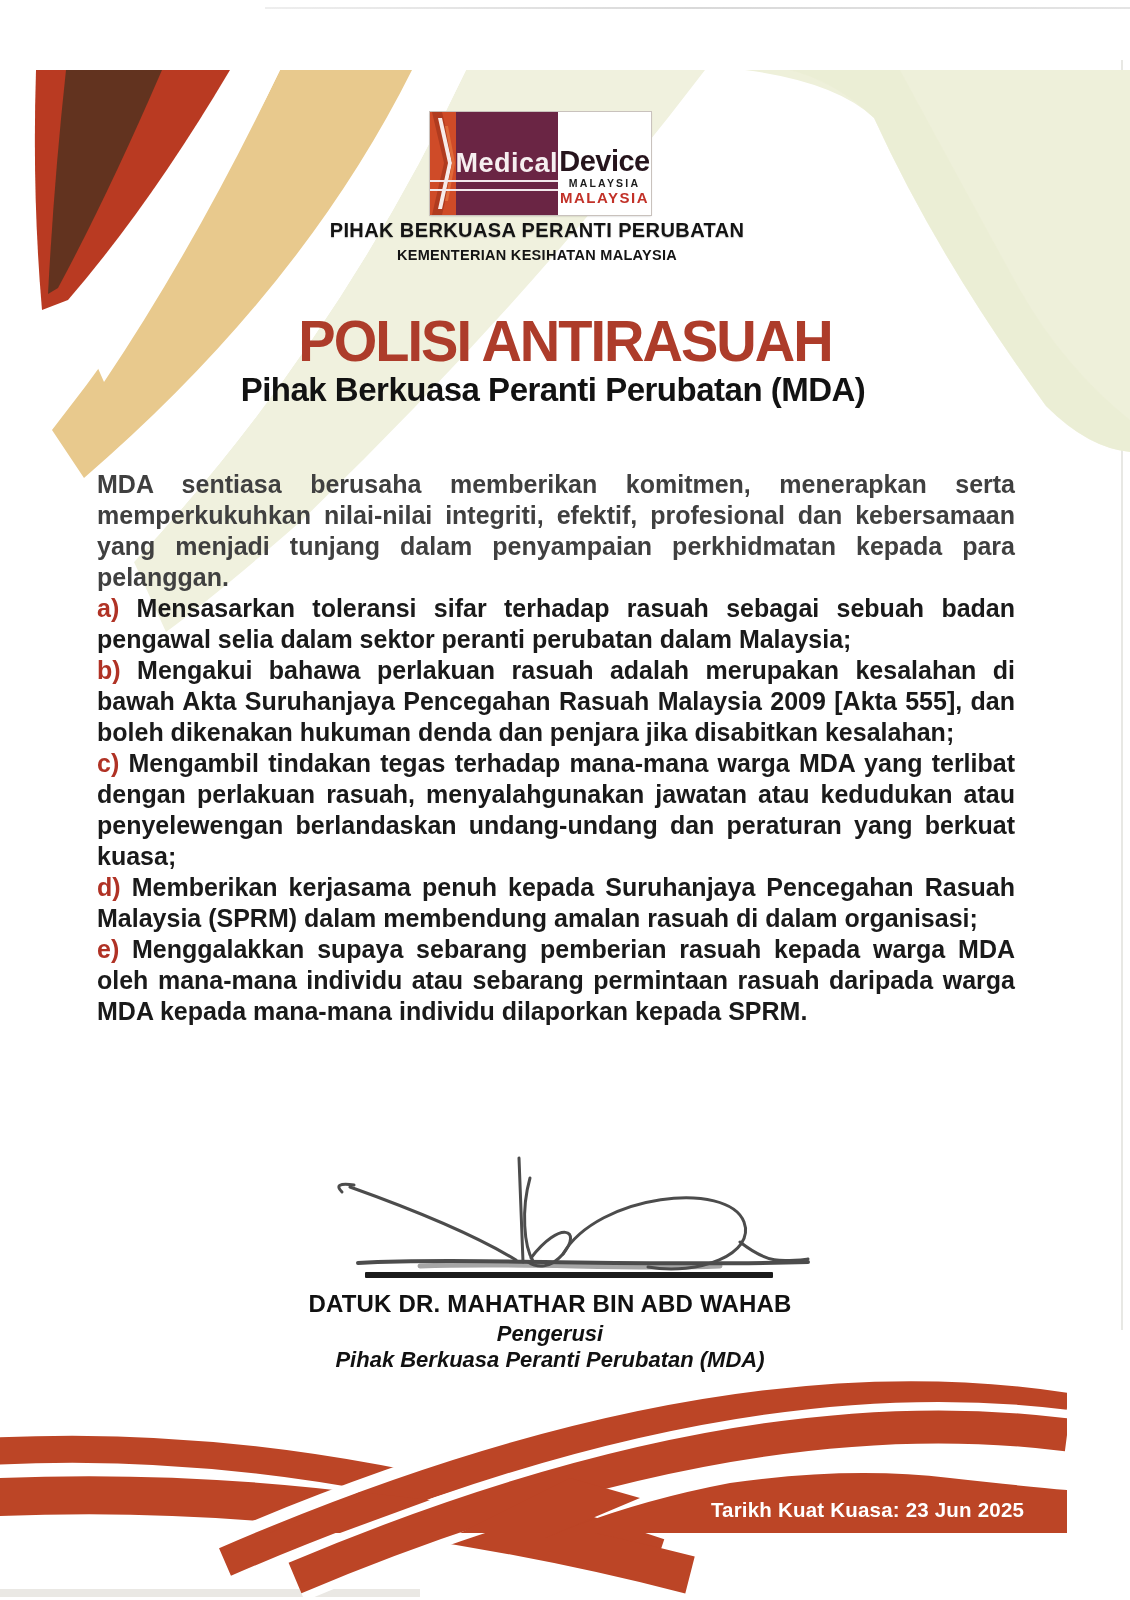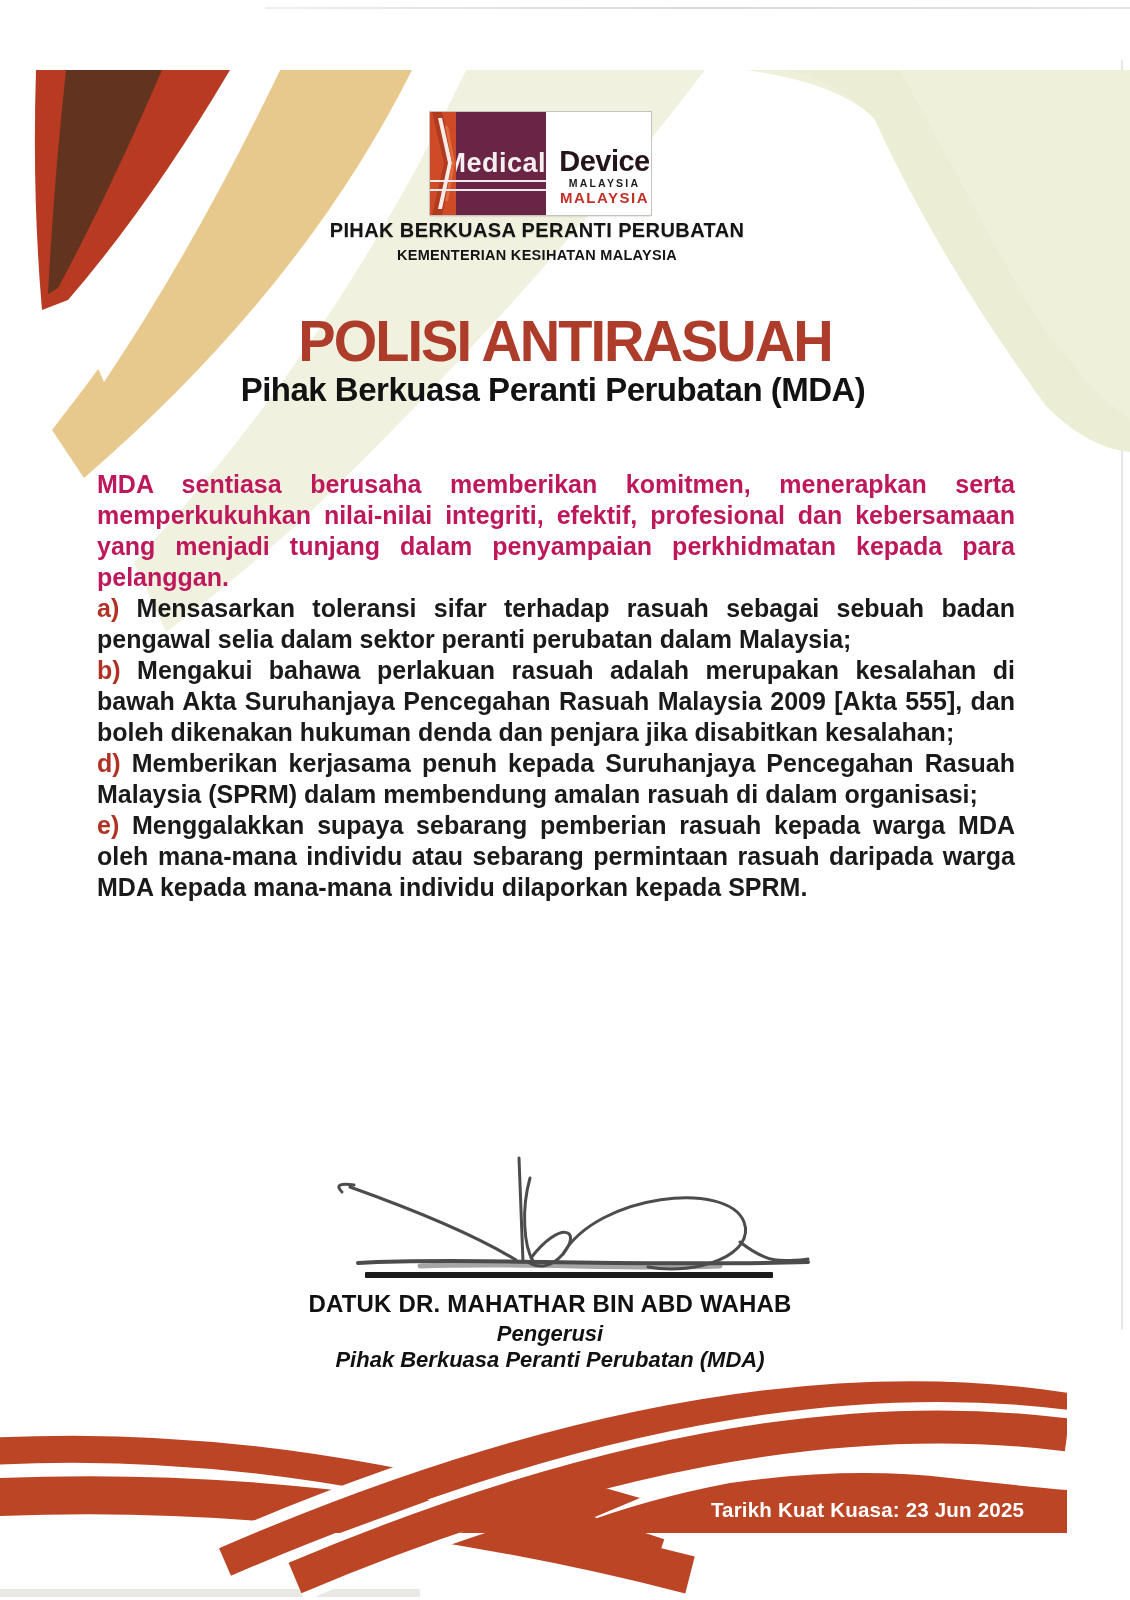--- a/index.html
+++ b/index.html
@@ -13,36 +13,36 @@
   .scanline-top{left:265px;top:7px;width:865px;height:2px;background:linear-gradient(90deg,#eee,#d9d9d9,#e4e4e4);}
   .scanline-right{left:1121px;top:60px;width:2px;height:1270px;background:rgba(205,205,195,.45);}
   .scanline-bottom{left:0;top:1589px;width:420px;height:8px;background:#eae8e4;}
 
   
   .logo{left:430px;top:112px;width:221px;height:103px;display:flex;outline:1px solid #c9c2bd;box-shadow:0 1px 2px rgba(0,0,0,.25);}
   .logo-left{position:relative;flex:1;background:#6a2544;display:flex;align-items:center;}
   .logo-chevrons{position:absolute;left:0;top:0;width:26px;height:100%;}
   .logo-medical{width:100%;text-align:right;color:#f6eff0;font-size:27px;font-weight:bold;letter-spacing:.5px;padding-right:0;}
   .logo-lines{position:absolute;left:0;right:0;bottom:24px;height:7px;border-top:2px solid #f3e9ec;border-bottom:2px solid #f3e9ec;}
-  .logo-right{width:93px;background:#ffffff;display:flex;flex-direction:column;align-items:center;justify-content:center;padding-top:26px;padding-left:12px;}
+  .logo-right{width:93px;background:#ffffff;display:flex;flex-direction:column;align-items:center;justify-content:center;padding-top:26px;}
   .logo-device{color:#26141c;font-size:29px;font-weight:bold;letter-spacing:-.5px;line-height:26px;}
   .logo-authority{color:#1c1c1c;font-size:10.5px;font-weight:bold;letter-spacing:2.2px;margin-top:3px;}
   .logo-malaysia{color:#c23128;font-size:15px;font-weight:bold;letter-spacing:1.5px;text-align:center;}
 
   .org-block{left:-28px;top:219px;width:1130px;text-align:center;}
   .org-name{font-size:20px;font-weight:bold;color:#141414;letter-spacing:.4px;text-shadow:0 1px 1px rgba(90,90,90,.35);}
   .ministry{font-size:14.5px;font-weight:bold;color:#141414;letter-spacing:.3px;margin-top:5px;}
 
   .doc-title{left:0;top:309px;width:1130px;text-align:center;font-size:56px;font-weight:bold;color:#ad3c2a;letter-spacing:-2px;transform:scaleY(1.02);}
   .doc-subtitle{left:-12px;top:371px;width:1130px;text-align:center;font-size:33px;font-weight:bold;color:#121212;letter-spacing:-.5px;}
 
   
   .body-text{left:97px;top:469px;width:918px;font-size:25px;font-weight:bold;line-height:31px;text-align:justify;color:#1a1a1a;}
   .body-text p{margin:0;}
-  .red-text{color:#be185d;}
+  .red-text{color:#404040;}
   .item{margin-top:14px;color:#1a1a1a;}
   .item-a{margin-top:19px;}
   .item-label{color:#b03225;}
 
   
   .sig-line{left:365px;top:1272px;width:408px;height:6px;background:#1b1b1b;border-radius:1px;}
   .sig-name{left:-15px;top:1290px;width:1130px;text-align:center;font-size:24px;font-weight:bold;color:#111;letter-spacing:.2px;}
   .sig-role{left:-15px;top:1321px;width:1130px;text-align:center;font-size:22px;font-weight:bold;font-style:italic;color:#111;}
   .sig-org{left:-15px;top:1347px;width:1130px;text-align:center;font-size:22px;font-weight:bold;font-style:italic;color:#111;}
 
@@ -97,20 +97,21 @@
 </div>
 
 <div class="abs doc-title">POLISI ANTIRASUAH</div>
 <div class="abs doc-subtitle">Pihak Berkuasa Peranti Perubatan (MDA)</div>
 
 <div class="abs body-text">
   <p class="red-text">MDA sentiasa berusaha memberikan komitmen, menerapkan serta memperkukuhkan nilai-nilai integriti, efektif, profesional dan kebersamaan yang menjadi tunjang dalam penyampaian perkhidmatan kepada para pelanggan.</p>
 
   <p class="item item-a"><span class="item-label">a)</span> <span>Mensasarkan toleransi sifar terhadap rasuah sebagai sebuah badan pengawal selia dalam sektor peranti perubatan dalam Malaysia;</span></p>
   <p class="item"><span class="item-label">b)</span> <span>Mengakui bahawa perlakuan rasuah adalah merupakan kesalahan di bawah Akta Suruhanjaya Pencegahan Rasuah Malaysia 2009 [Akta 555], dan boleh dikenakan hukuman denda dan penjara jika disabitkan kesalahan;</span></p>
+  <p class="item"><span class="item-label">c)</span> <span>Mengambil tindakan tegas terhadap mana-mana warga MDA yang terlibat dengan perlakuan rasuah, menyalahgunakan jawatan atau kedudukan atau penyelewengan berlandaskan undang-undang dan peraturan yang berkuat kuasa;</span></p>
   <p class="item"><span class="item-label">d)</span> <span>Memberikan kerjasama penuh kepada Suruhanjaya Pencegahan Rasuah Malaysia (SPRM) dalam membendung amalan rasuah di dalam organisasi;</span></p>
   <p class="item"><span class="item-label">e)</span> <span>Menggalakkan supaya sebarang pemberian rasuah kepada warga MDA oleh mana-mana individu atau sebarang permintaan rasuah daripada warga MDA kepada mana-mana individu dilaporkan kepada SPRM.</span></p>
 </div>
 
 <svg class="abs" style="left:300px;top:1150px;" width="540" height="130" viewBox="0 0 540 130">
   <g fill="none" stroke="#4c4c4c" stroke-width="3" stroke-linecap="round">
     <path d="M42,42 q-10,-10 12,-7"></path>
     <path d="M50,37 C120,62 180,88 216,110"></path>
     <path d="M219,8 L223,112"></path>
     <path d="M230,28 C221,60 224,96 233,111"></path>

